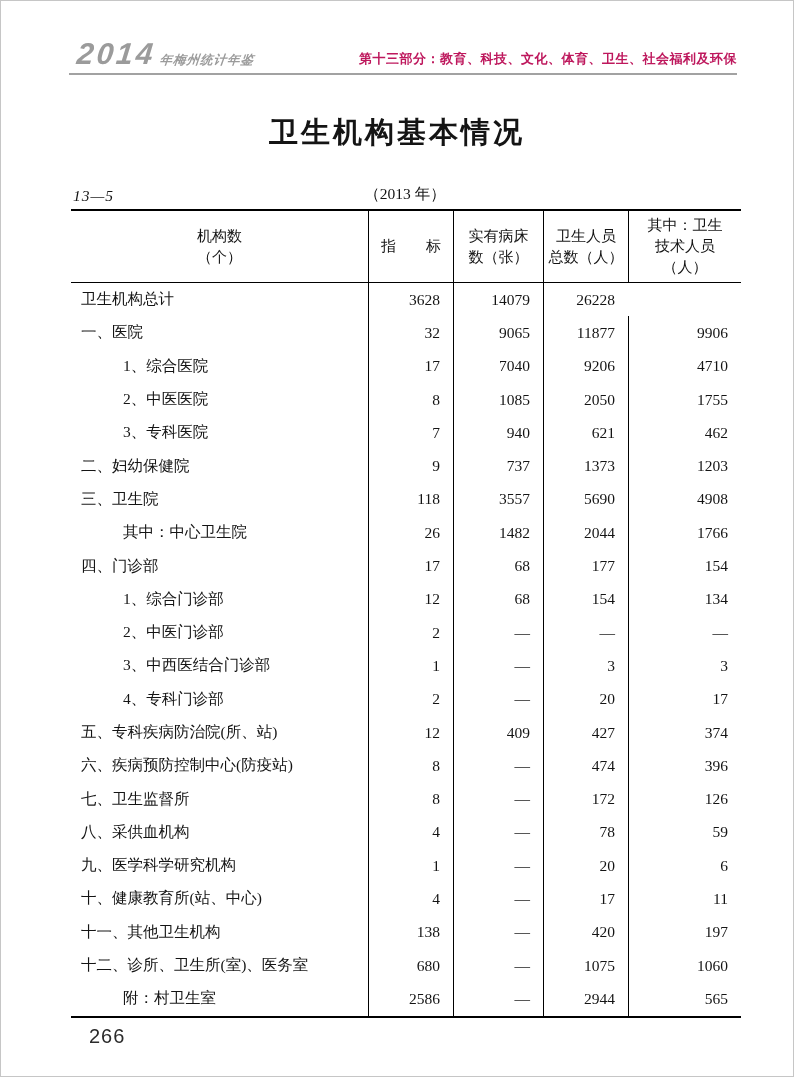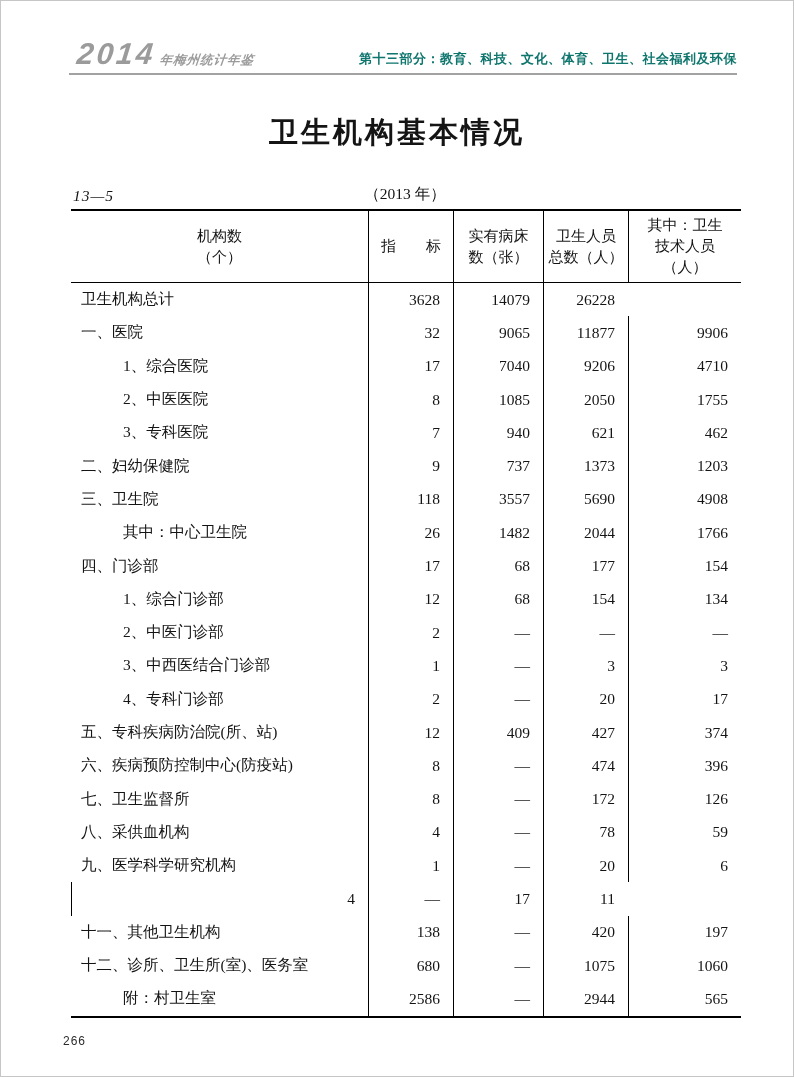--- a/index.html
+++ b/index.html
@@ -26,21 +26,21 @@
     font-family:"Liberation Sans","DejaVu Sans",sans-serif;
     font-style:italic; font-weight:bold;
     transform:skewX(-6deg);
     white-space:nowrap;
   }
   .logo .logo-year { font-size:30px; letter-spacing:3px; }
   .logo .logo-rest { font-size:12.5px; letter-spacing:1px; }
   .section-title {
     position:absolute; right:0; bottom:5px;
     font-family:"Liberation Sans","DejaVu Sans",sans-serif;
-    font-size:13px; font-weight:bold; color:#0f766e;
+    font-size:13px; font-weight:bold; color:#be185d;
     letter-spacing:0.5px;
   }
   
   .main-title {
     margin-top:38px;
     text-align:center;
     font-size:29px; font-weight:bold;
     letter-spacing:3px;
   }
   .sub-row {
@@ -85,23 +85,23 @@
   .trow .label-cell { padding-left:10px; }
   .trow .label-cell.indent { padding-left:52px; }
   .trow .num-cell {
     justify-content:flex-end;
     padding-right:13px;
     border-left:1px solid #000;
     font-family:"Liberation Serif","DejaVu Serif",serif;
   }
   
   .page-number {
-    position:absolute; left:62px; bottom:28px;
+    position:absolute; left:88px; bottom:28px;
     font-family:"Liberation Sans","DejaVu Sans",sans-serif;
-    font-size:12px; color:#2b2b2b; letter-spacing:1px;
+    font-size:20px; color:#2b2b2b; letter-spacing:1px;
   }
 </style>
 </head>
 <body>
 
 <div class="page">
 
   <div class="runhead">
     <div class="logo">
       <span class="logo-year">2014</span>
@@ -250,20 +250,21 @@
     <div class="cell num-cell">59</div>
   </div>
         <div class="trow">
     <div class="cell label-cell">九、医学科学研究机构</div>
     <div class="cell num-cell">1</div>
     <div class="cell num-cell">—</div>
     <div class="cell num-cell">20</div>
     <div class="cell num-cell">6</div>
   </div>
         <div class="trow">
+    <div class="cell label-cell">十、健康教育所(站、中心)</div>
     <div class="cell num-cell">4</div>
     <div class="cell num-cell">—</div>
     <div class="cell num-cell">17</div>
     <div class="cell num-cell">11</div>
   </div>
         <div class="trow">
     <div class="cell label-cell">十一、其他卫生机构</div>
     <div class="cell num-cell">138</div>
     <div class="cell num-cell">—</div>
     <div class="cell num-cell">420</div>

